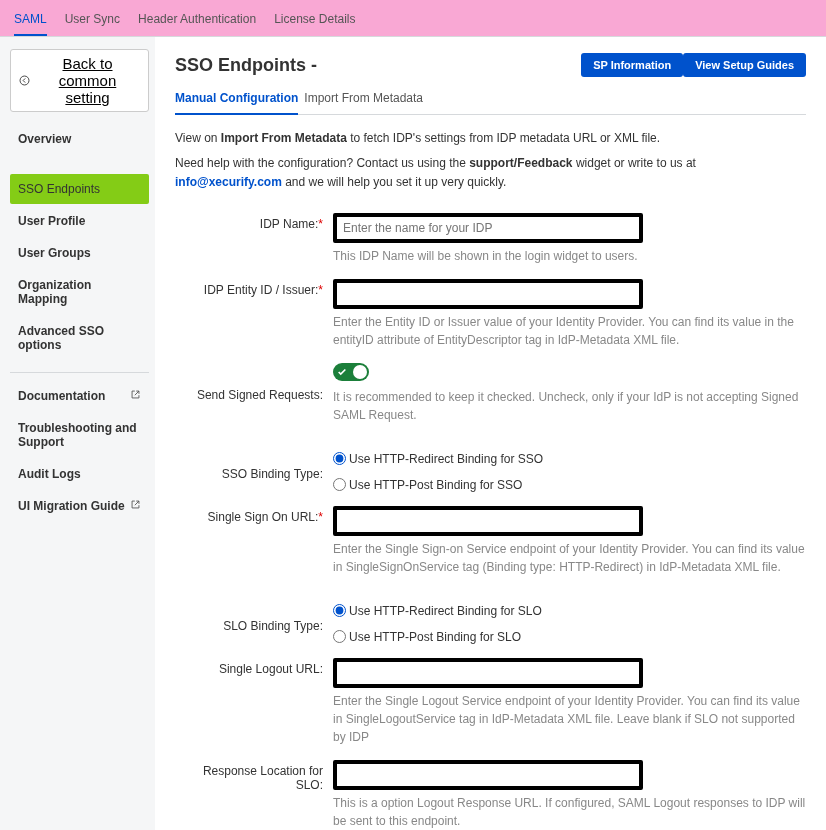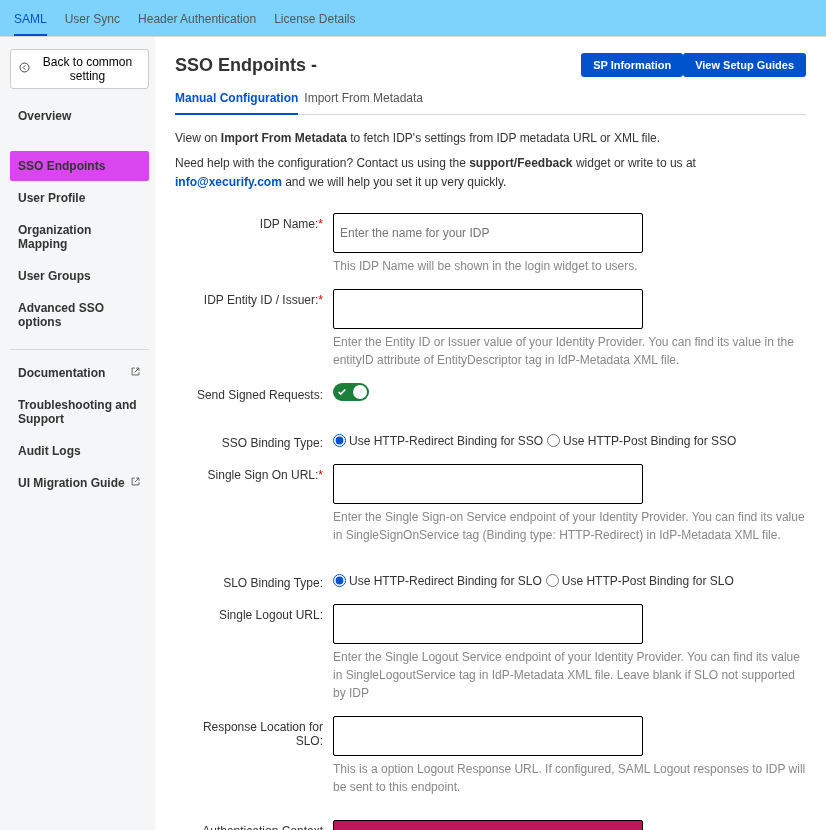--- a/index.html
+++ b/index.html
@@ -1,53 +1,53 @@
 <!DOCTYPE html>
 <html><head>
   <meta charset="utf-8">
   <style>
     * { box-sizing: border-box; margin: 0; padding: 0; }
     body { font-family: -apple-system, BlinkMacSystemFont, "Segoe UI", Arial, sans-serif; font-size: 12px; color: #333; background: #f5f6f7; }
-    .header-tabs { display: flex; gap: 18px; padding: 6px 14px 0; background: #7dd3fc; border-bottom: 1px solid #d6d9dc; }
+    .header-tabs { display: flex; gap: 18px; padding: 6px 14px 0; background: #f9a8d4; border-bottom: 1px solid #d6d9dc; }
     .header-tab { font-size: 12px; color: #555; padding: 6px 0 8px; cursor: pointer; }
     .header-tab.active { color: #0052cc; border-bottom: 2px solid #0052cc; font-weight: 500; }
     .main { display: flex; }
     .sidebar { width: 155px; padding: 12px 6px 12px 10px; }
-    .back-btn { border: 1px solid #ccc; background: #fff; border-radius: 3px; padding: 5px 8px; font-size: 12px; display: flex; align-items: center; gap: 5px; cursor: pointer; margin-bottom: 12px; width: 100%; justify-content: center; }
+    .back-btn { border: 1px solid #ccc; background: #fff; border-radius: 3px; padding: 5px 8px; font-size: 15px; display: flex; align-items: center; gap: 5px; cursor: pointer; margin-bottom: 12px; width: 100%; justify-content: center; text-decoration: underline; }
     .back-btn svg { width: 11px; height: 11px; }
     .sidebar-item { padding: 8px 8px; font-size: 12px; color: #333; cursor: pointer; border-radius: 2px; margin-bottom: 2px; display: flex; align-items: center; justify-content: space-between; font-weight: bold; }
-    .sidebar-item.active { background: #d946ef; font-weight: 700; margin-top: 20px; }
+    .sidebar-item.active { background: #84cc16; font-weight: 400; margin-top: 20px; }
     .sidebar-divider { border: none; border-top: 1px solid #d6d9dc; margin: 12px 0 8px; }
     .ext-icon { width: 11px; height: 11px; }
     .content { flex: 1; background: #fff; padding: 16px 20px; min-width: 0; }
     .content-header { display: flex; justify-content: space-between; align-items: center; margin-bottom: 0px; }
     .page-title { font-size: 18px; font-weight: 600; color: #333; }
     .top-btns { display: flex; }
     .btn-primary { background: #0052cc; color: #fff; border: none; padding: 6px 12px; font-size: 11px; font-weight: 600; border-radius: 3px; cursor: pointer; }
     .content-tabs { display: flex; gap: 6px; border-bottom: 1px solid #d6d9dc; margin-top: 8px; }
     .content-tab { padding: 6px 0 8px; font-size: 12px; color: #555; cursor: pointer; }
     .content-tab.active { color: #0052cc; border-bottom: 2px solid #0052cc; font-weight: 600; margin-bottom: -1px; }
     .intro { padding: 14px 0 6px; font-size: 12px; color: #333; line-height: 1.6; }
     .intro a, .intro .bold { font-weight: 600; }
     .intro .link { color: #0052cc; text-decoration: none; }
     .form-row { display: flex; margin-top: 14px; align-items: flex-start; }
     .form-row.align-center { align-items: center; }
     .form-label { width: 158px; text-align: right; padding-right: 10px; font-size: 12px; color: #333; padding-top: 4px; flex-shrink: 0; }
     .req { color: #d00; }
     .form-field { flex: 1; max-width: 480px; }
-    .text-input, .select-input, .textarea-input { width: 100%; max-width: 310px; border: 1px solid #000000; border-radius: 2px; padding: 12px 6px; font-size: 12px; font-family: inherit; }
+    .text-input, .select-input, .textarea-input { width: 100%; max-width: 310px; border: 4px solid #000000; border-radius: 2px; padding: 4px 6px; font-size: 12px; font-family: inherit; }
     .select-input { max-width: 310px; background: #be185d; }
     .select-input.blur { background: linear-gradient(90deg, #e2e2e4 0%, #e8e8eb 20%, #dadade 40%, #e6e6e9 60%, #dcdce0 80%, #e4e4e7 100%); color: transparent; }
     .hint { font-size: 12px; color: #888; margin-top: 4px; line-height: 1.5; max-width: 500px; }
     .hint .bold { font-weight: 600; }
     .toggle { width: 36px; height: 18px; border-radius: 10px; background: #1b7f3a; position: relative; cursor: pointer; display: inline-flex; align-items: center; }
     .toggle-knob { position: absolute; right: 2px; width: 14px; height: 14px; background: #fff; border-radius: 50%; }
     .toggle-check { position: absolute; left: 4px; }
     .toggle-check svg { width: 10px; height: 10px; display: block; }
-    .radio-group { display: flex; gap: 4px; flex-wrap: wrap; font-size: 12px; }
+    .radio-group { display: flex; gap: 12px; flex-wrap: wrap; font-size: 12px; flex-direction: column; }
     .radio-group label { display: flex; align-items: center; gap: 3px; }
     input[type="radio"] { accent-color: #0052cc; }
   </style>
 </head>
 <body>
 
 <div class="header-tabs">
   <div class="header-tab active">SAML</div>
   <div class="header-tab">User Sync</div>
   <div class="header-tab">Header Authentication</div>
@@ -59,22 +59,22 @@
     <button class="back-btn">
       <span><svg viewBox="0 0 16 16" fill="none" stroke="#333" stroke-width="1.3">
             <circle cx="8" cy="8" r="6.5"></circle>
             <path d="M9 5L6 8l3 3"></path>
           </svg></span>
       <span>Back to common setting</span>
     </button>
     <div class="sidebar-item">Overview</div>
     <div class="sidebar-item active">SSO Endpoints</div>
     <div class="sidebar-item">User Profile</div>
+    <div class="sidebar-item">User Groups</div>
     <div class="sidebar-item">Organization Mapping</div>
-    <div class="sidebar-item">User Groups</div>
     <div class="sidebar-item">Advanced SSO options</div>
     <hr class="sidebar-divider">
     <div class="sidebar-item">
       <span>Documentation</span>
       <span><svg class="ext-icon" viewBox="0 0 16 16" fill="none" stroke="#555" stroke-width="1.3">
             <path d="M7 3H3v10h10V9M9 3h4v4M13 3L7 9"></path>
           </svg></span>
     </div>
     <div class="sidebar-item">Troubleshooting and Support</div>
     <div class="sidebar-item">Audit Logs</div>
@@ -129,20 +129,21 @@
       <div class="form-label">Send Signed Requests:</div>
       <div class="form-field">
         <div class="toggle">
           <span class="toggle-check">
               <svg viewBox="0 0 12 12" fill="none" stroke="#fff" stroke-width="2">
                 <path d="M2 6l2.5 2.5L10 3"></path>
               </svg>
             </span>
           <span class="toggle-knob"></span>
         </div>
+        <div class="hint">It is recommended to keep it checked. Uncheck, only if your IdP is not accepting Signed SAML Request.</div>
       </div>
     </div>
 
     <div class="form-row align-center" style="margin-top:28px">
       <div class="form-label">SSO Binding Type:</div>
       <div class="form-field">
         <div class="radio-group">
           <label>
               <input type="radio" name="ssobind" checked="" style="">
               <span>Use HTTP-Redirect Binding for SSO</span>

